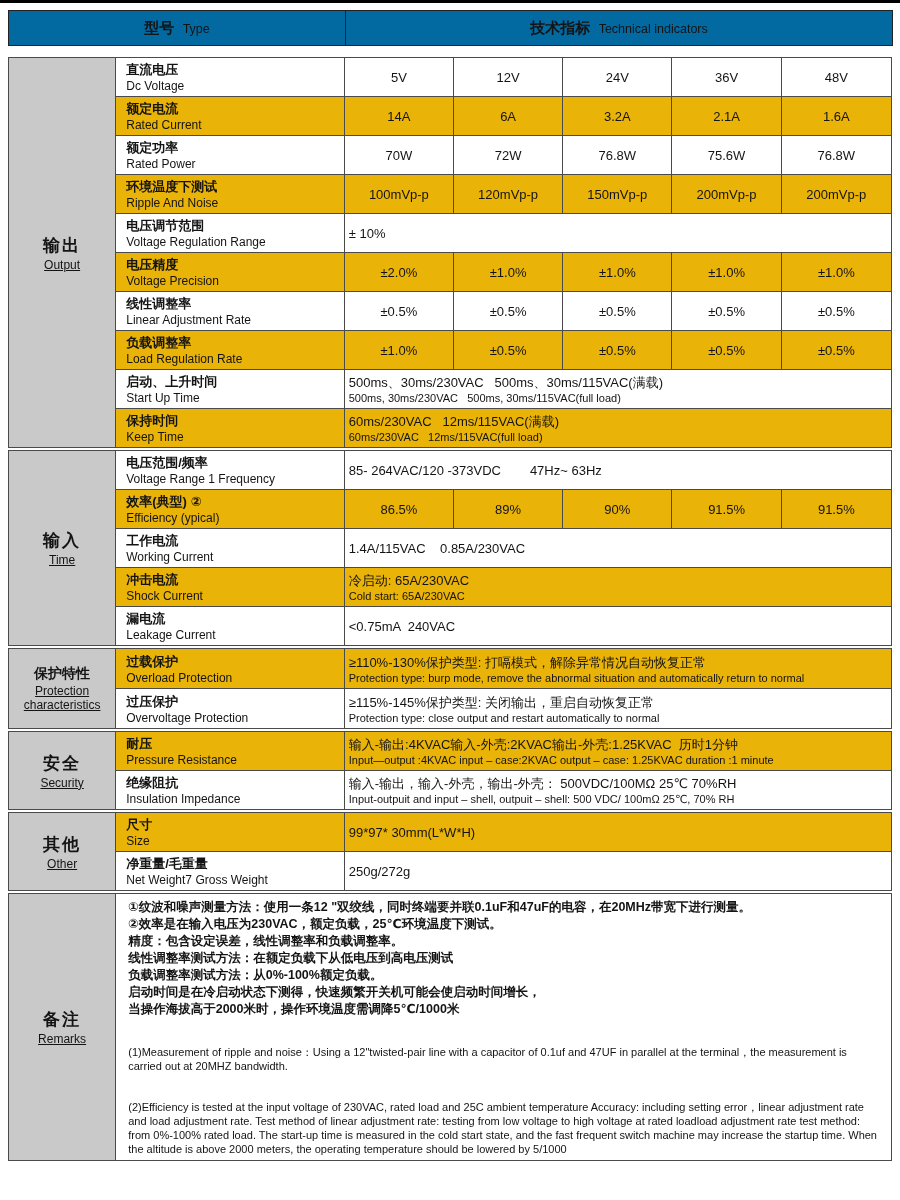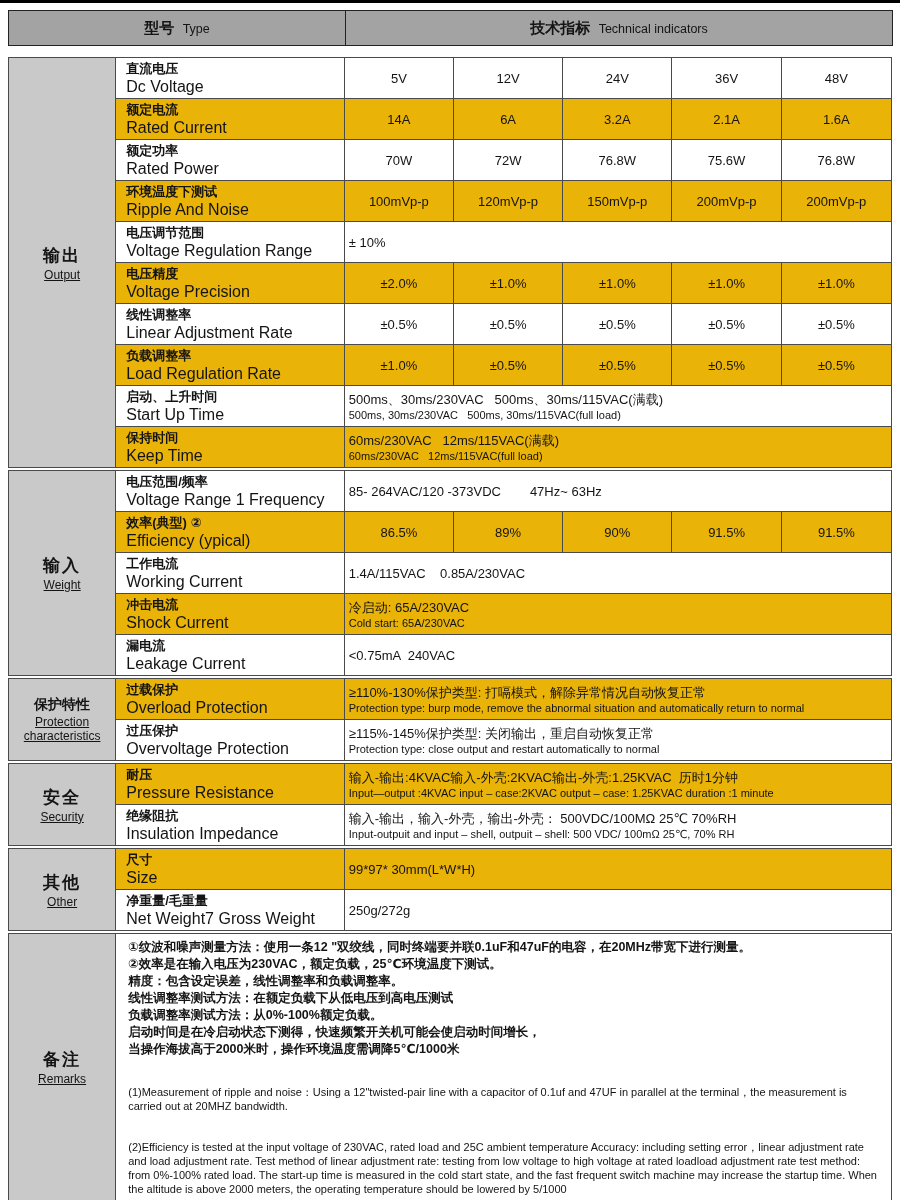--- a/index.html
+++ b/index.html
@@ -8,38 +8,38 @@
     font-family:"Liberation Sans","DejaVu Sans",sans-serif;
     position:relative;overflow:hidden;
   }
   .top-bar{position:absolute;top:0;left:0;width:900px;height:3px;background:#000;}
   .wrap{padding:10px 8px 0 8px;}
   table{border-collapse:collapse;table-layout:fixed;width:884px;}
   td{border:1px solid #4a4a4a;vertical-align:middle;box-sizing:border-box;}
   
   .header-table{margin-bottom:11px;}
   .header-table td{
-    height:35px;text-align:center;background:#a3a3a3;border:1px solid #222;
+    height:35px;text-align:center;background:#0369a1;border:1px solid #222;
   }
   .h-cn{font-weight:bold;font-size:15px;}
   .h-en{font-size:12.5px;margin-left:4px;}
   
   .sec{margin-bottom:2px;}
   .sec tr{height:39px;}
   .sec tr.shaded td{background:#c9c9c9;}
   .sec tr td{background:#ffffff;}
   .sec tr.shaded td{background:#eab308;}
   .sec-label{background:#c9c9c9 !important;text-align:center;padding:16px 2px;}
   .sec-label .cn{font-size:17px;font-weight:bold;letter-spacing:2px;}
   .sec-label .en{font-size:12px;margin-top:1px;text-decoration:underline;}
   .sec-label.small .cn{font-size:14px;letter-spacing:0;}
   .sec-label.small .en{font-size:12px;}
   .param{padding:2px 4px 2px 10px;text-align:left;}
   .param .cn{font-size:13px;font-weight:bold;}
-  .param .en{font-size:16px;font-weight:normal;}
+  .param .en{font-size:12px;font-weight:normal;}
   .val{text-align:center;font-size:13px;white-space:pre-wrap;}
   .span-cell{text-align:left;padding:1px 4px;}
   .span-cell .l1{font-size:13px;white-space:pre-wrap;}
   .span-cell .l2{font-size:11px;white-space:pre-wrap;}
   .remarks-cell{padding:5px 8px 4px 12px;vertical-align:top;height:207px;}
   .rem-cn{font-size:12.5px;line-height:17px;font-weight:bold;}
   .rem-en{font-size:11px;line-height:14px;margin-top:27px;}
 </style>
 </head>
 <body>
@@ -197,21 +197,21 @@
           <col style="width: 109px;">
           <col style="width: 109px;">
           <col style="width: 109px;">
           <col style="width: 109px;">
           <col style="width: 110px;">
         </colgroup>
         <tbody>
           <tr>
             <td class="sec-label" rowspan="5">
               <div class="cn">输入</div>
-              <div class="en">Weight</div>
+              <div class="en">Time</div>
             </td>
             <td class="param">
               <div class="cn">电压范围/频率</div>
               <div class="en">Voltage Range 1 Frequency</div>
             </td>
             <td class="span-cell" colspan="5">
               <div class="l1">85- 264VAC/120 -373VDC        47Hz~ 63Hz</div>
             </td>
           </tr>
           <tr class="shaded">

